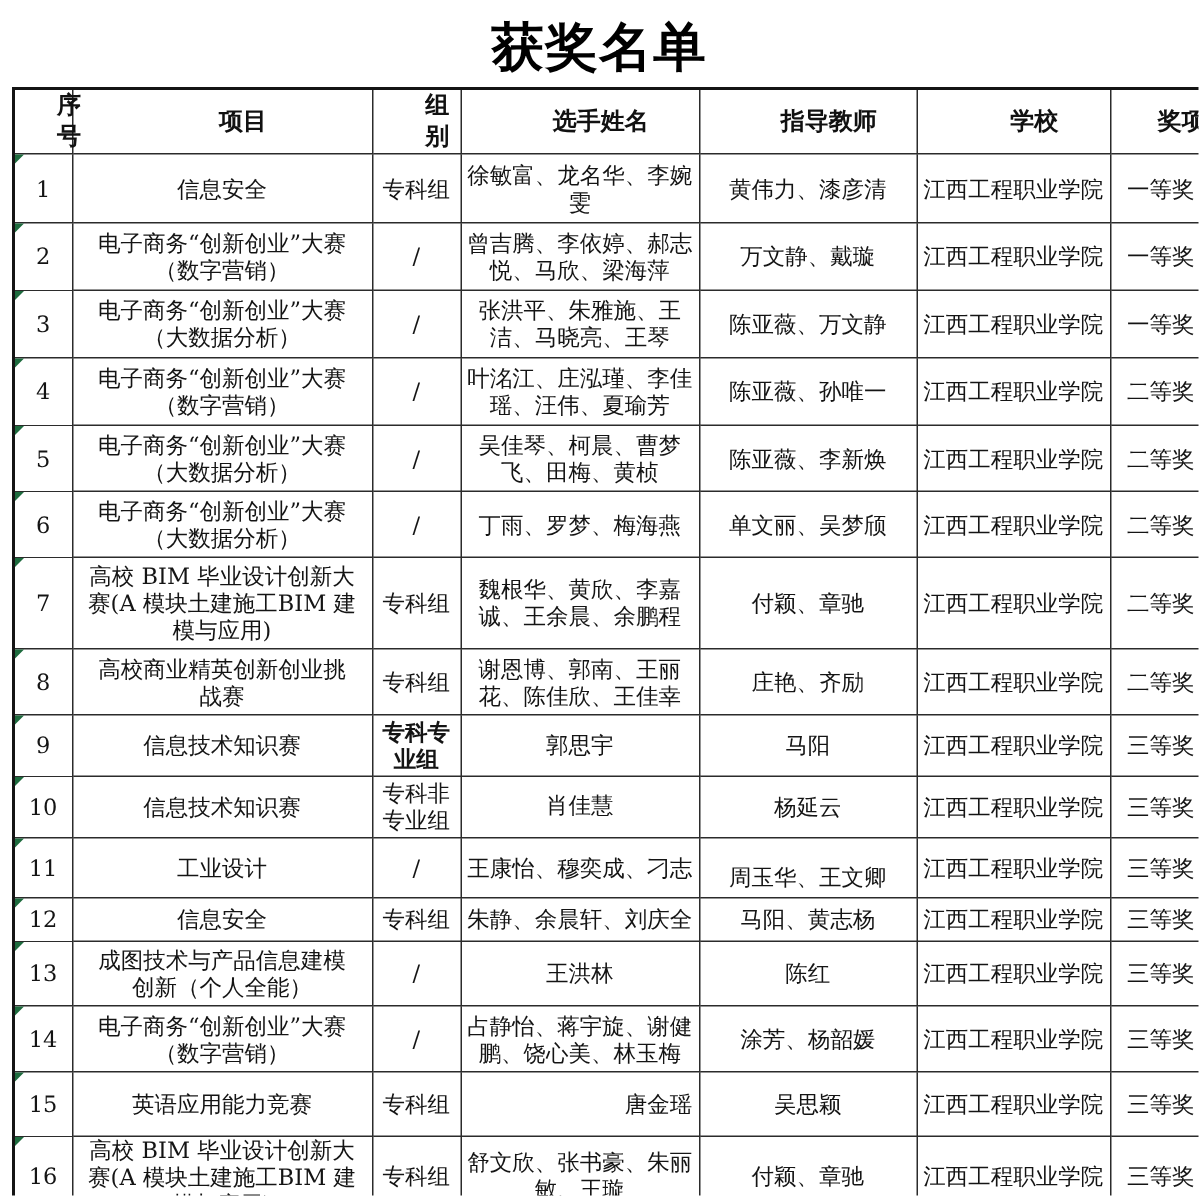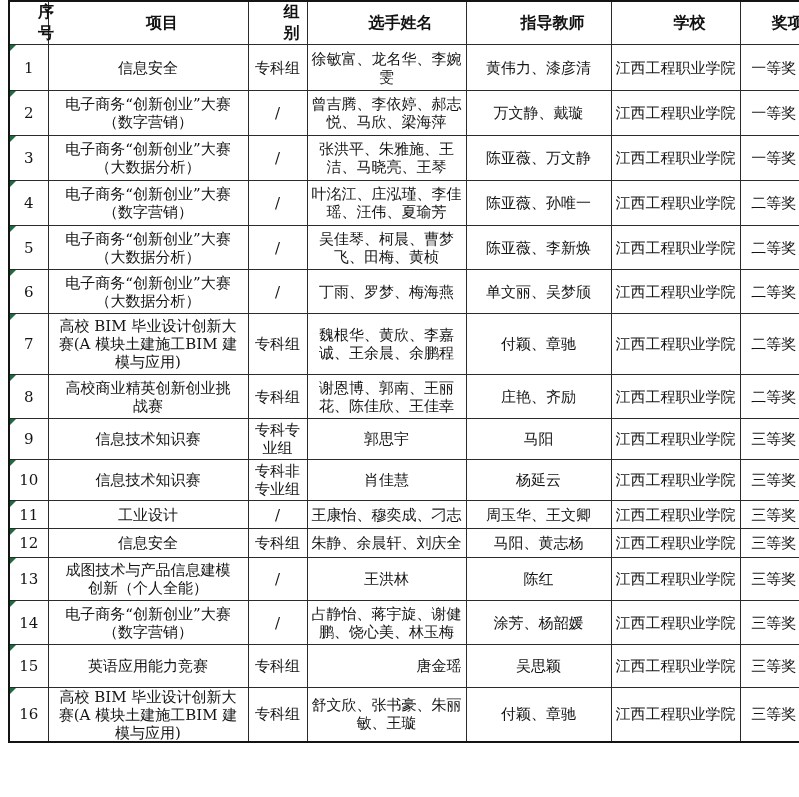--- a/index.html
+++ b/index.html
@@ -45,20 +45,21 @@
   col.w-group{width:59px;}
   col.w-contestants{width:159px;}
   col.w-teachers{width:145px;}
   col.w-school{width:129px;}
   col.w-award{width:68px;}
 </style>
 </head>
 <body>
 
 <div class="sheet">
+  <h1 class="title">获奖名单</h1>
 
   <table class="awards">
     <colgroup>
       <col class="w-no">
         <col class="w-project">
         <col class="w-group">
       <col class="w-contestants">
         <col class="w-teachers">
         <col class="w-school">
         <col class="w-award">
@@ -385,21 +386,21 @@
       <div class="cell" style="height: 39px;">
               <span class="txt">9</span>
             </div>
     </td>
     <td class="c-project">
       <div class="cell" style="height: 39px;">
               <span class="txt">信息技术知识赛</span>
             </div>
     </td>
     <td class="c-group">
-      <div class="cell" style="height: 39px;">
+      <div class="cell" style="height: 39px; font-weight: bold;">
               <span class="txt">专科专业组</span>
             </div>
     </td>
     <td class="c-contestants">
       <div class="cell" style="height: 39px;">
               <span class="txt">郭思宇</span>
             </div>
     </td>
     <td class="c-teachers">
       <div class="cell" style="height: 39px;">
@@ -471,21 +472,21 @@
       <div class="cell" style="height: 26px;">
               <span class="txt">/</span>
             </div>
     </td>
     <td class="c-contestants">
       <div class="cell" style="height: 26px;">
               <span class="txt">王康怡、穆奕成、刁志</span>
             </div>
     </td>
     <td class="c-teachers">
-      <div class="cell" style="height: 26px;">
+      <div class="cell" style="height: 26px; margin-top: 13px;">
               <span class="txt">周玉华、王文卿</span>
             </div>
     </td>
     <td class="c-school">
       <div class="cell" style="height: 26px;">
               <span class="txt">江西工程职业学院</span>
             </div>
     </td>
     <td class="c-award">
       <div class="cell" style="height: 26px;">

